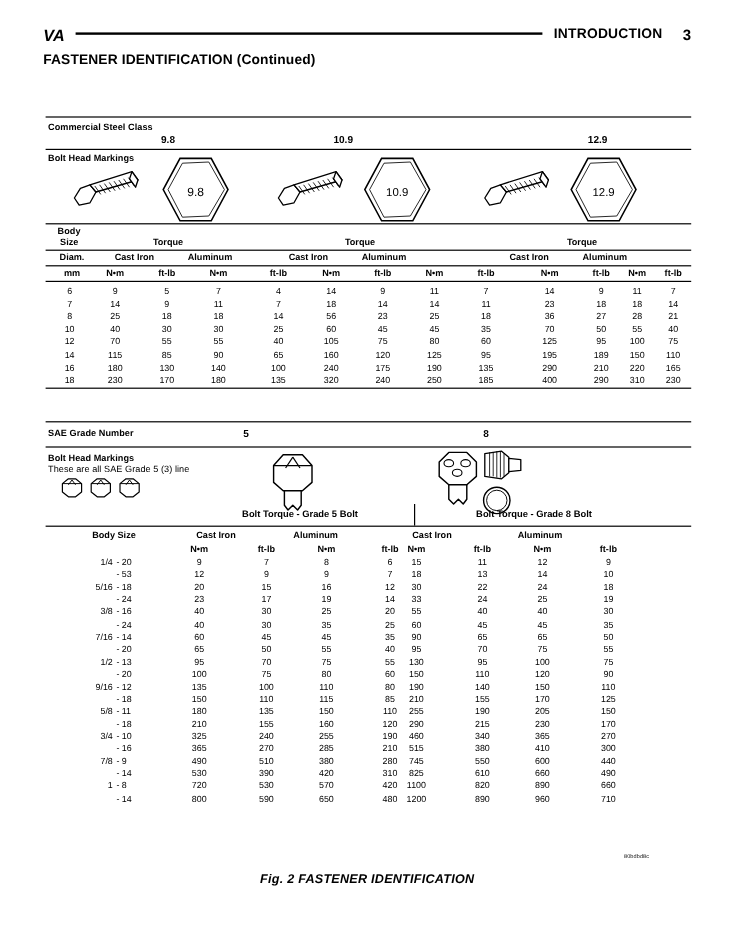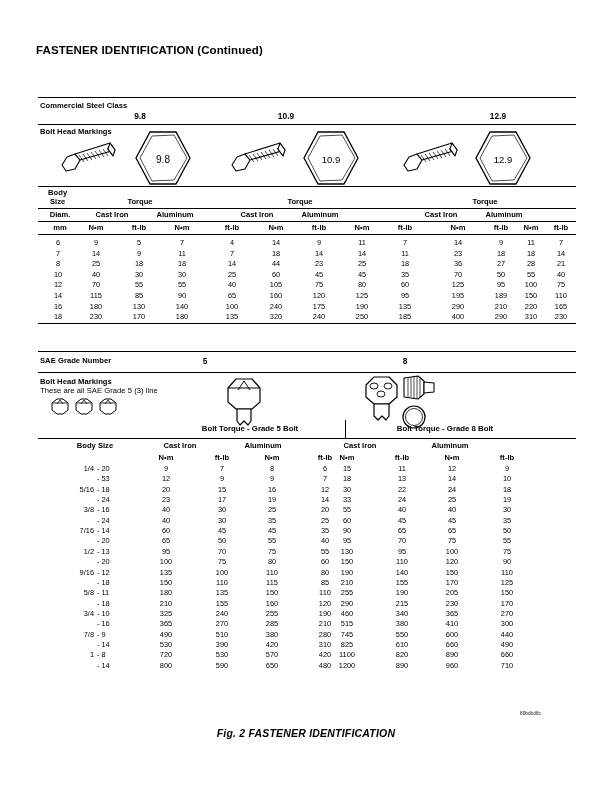--- a/index.html
+++ b/index.html
@@ -151,20 +151,26 @@
   }
 
   svg { display: block; }
   .gfx { position: absolute; }
 </style>
 </head>
 <body>
 
 <div class="page">
 
+  <div class="runhead">
+    <span class="va">VA</span>
+    <span class="rule"></span>
+    <span class="sect">INTRODUCTION</span>
+    <span class="pageno">3</span>
+  </div>
 
   <div class="doc-title">
     <span>FASTENER IDENTIFICATION</span>
     <span class="cont">(Continued)</span>
   </div>
 
   <div class="hr thick" style="top:97px;"></div>
 
   <div class="lbl" style="left:40px; top:101px;">Commercial Steel Class</div>
 
@@ -324,21 +330,21 @@
         <div class="cell" style="left: 483px; top: 248.6px; width: 36px;">18</div>
         <div class="cell" style="left: 513px; top: 248.6px; width: 36px;">18</div>
         <div class="cell" style="left: 543px; top: 248.6px; width: 36px;">14</div>
       </div>
       <div>
         <div class="cell" style="left: 40px; top: 259.2px; width: 36px;">8</div>
         <div class="cell" style="left: 78px; top: 259.2px; width: 36px;">25</div>
         <div class="cell" style="left: 121px; top: 259.2px; width: 36px;">18</div>
         <div class="cell" style="left: 164px; top: 259.2px; width: 36px;">18</div>
         <div class="cell" style="left: 214px; top: 259.2px; width: 36px;">14</div>
-        <div class="cell" style="left: 258px; top: 259.2px; width: 36px;">44</div>
+        <div class="cell" style="left: 258px; top: 259.2px; width: 36px;">56</div>
         <div class="cell" style="left: 301px; top: 259.2px; width: 36px;">23</div>
         <div class="cell" style="left: 344px; top: 259.2px; width: 36px;">25</div>
         <div class="cell" style="left: 387px; top: 259.2px; width: 36px;">18</div>
         <div class="cell" style="left: 440px; top: 259.2px; width: 36px;">36</div>
         <div class="cell" style="left: 483px; top: 259.2px; width: 36px;">27</div>
         <div class="cell" style="left: 513px; top: 259.2px; width: 36px;">28</div>
         <div class="cell" style="left: 543px; top: 259.2px; width: 36px;">21</div>
       </div>
       <div>
         <div class="cell" style="left: 40px; top: 269.8px; width: 36px;">10</div>

